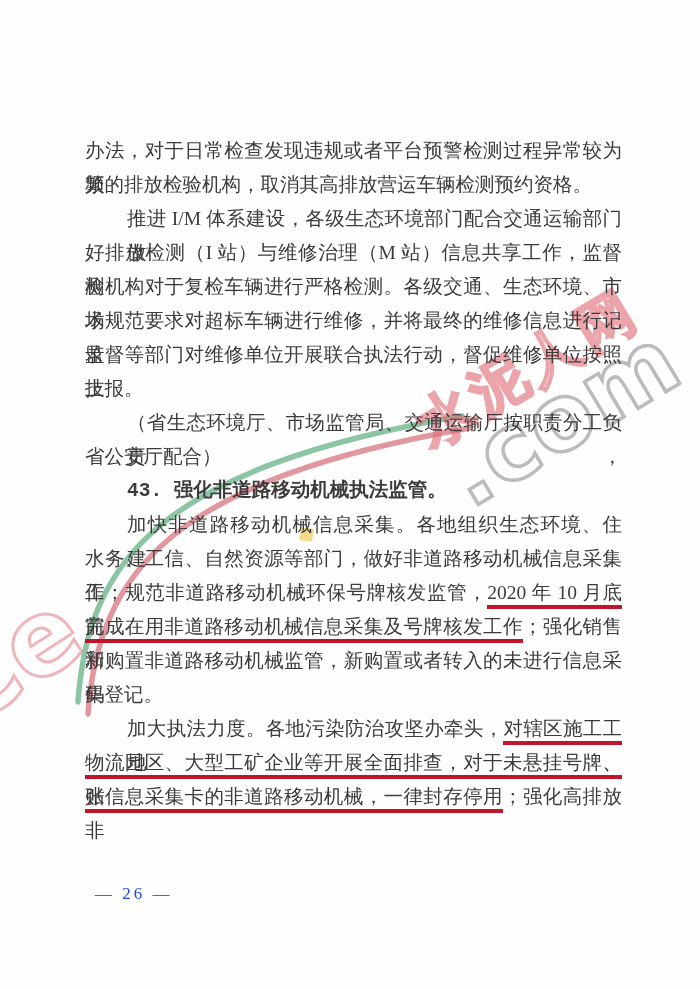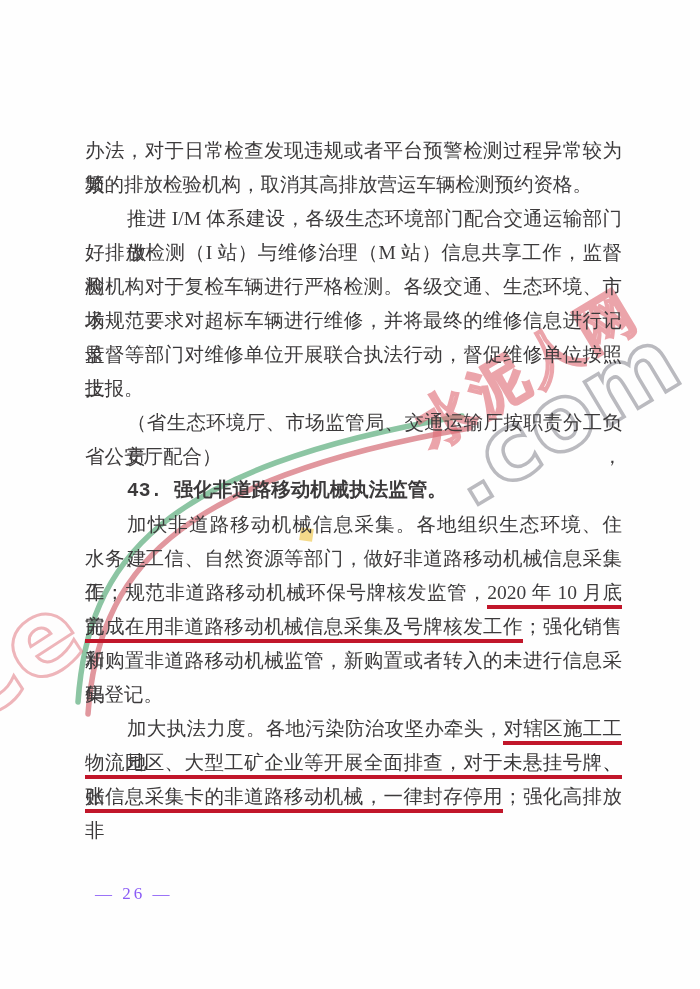--- a/index.html
+++ b/index.html
@@ -49,21 +49,21 @@
   }
   .line.left { text-align-last:left; }
   .line.indent { padding-left:42px; }
   .line.bold { font-weight:bold;font-family:Liberation Mono, monospace; }
   .u {
     border-bottom:4px solid var(--underline-red, rgba(193,22,42,0.88));
     padding-bottom:2px;
   }
   .pageno {
     position:absolute; left:95px; top:884px; z-index:2;
-    font-size:17px; letter-spacing:3px; color:#8b5cf6;
+    font-size:17px; letter-spacing:3px; color:#1d4ed8;
     font-family:"Liberation Serif","DejaVu Serif",serif;
   }
 </style>
 </head>
 <body>
 
 <div class="page">
 
   <div class="wm-layer">
     <svg class="swoosh" width="700" height="989" viewBox="0 0 700 989">

